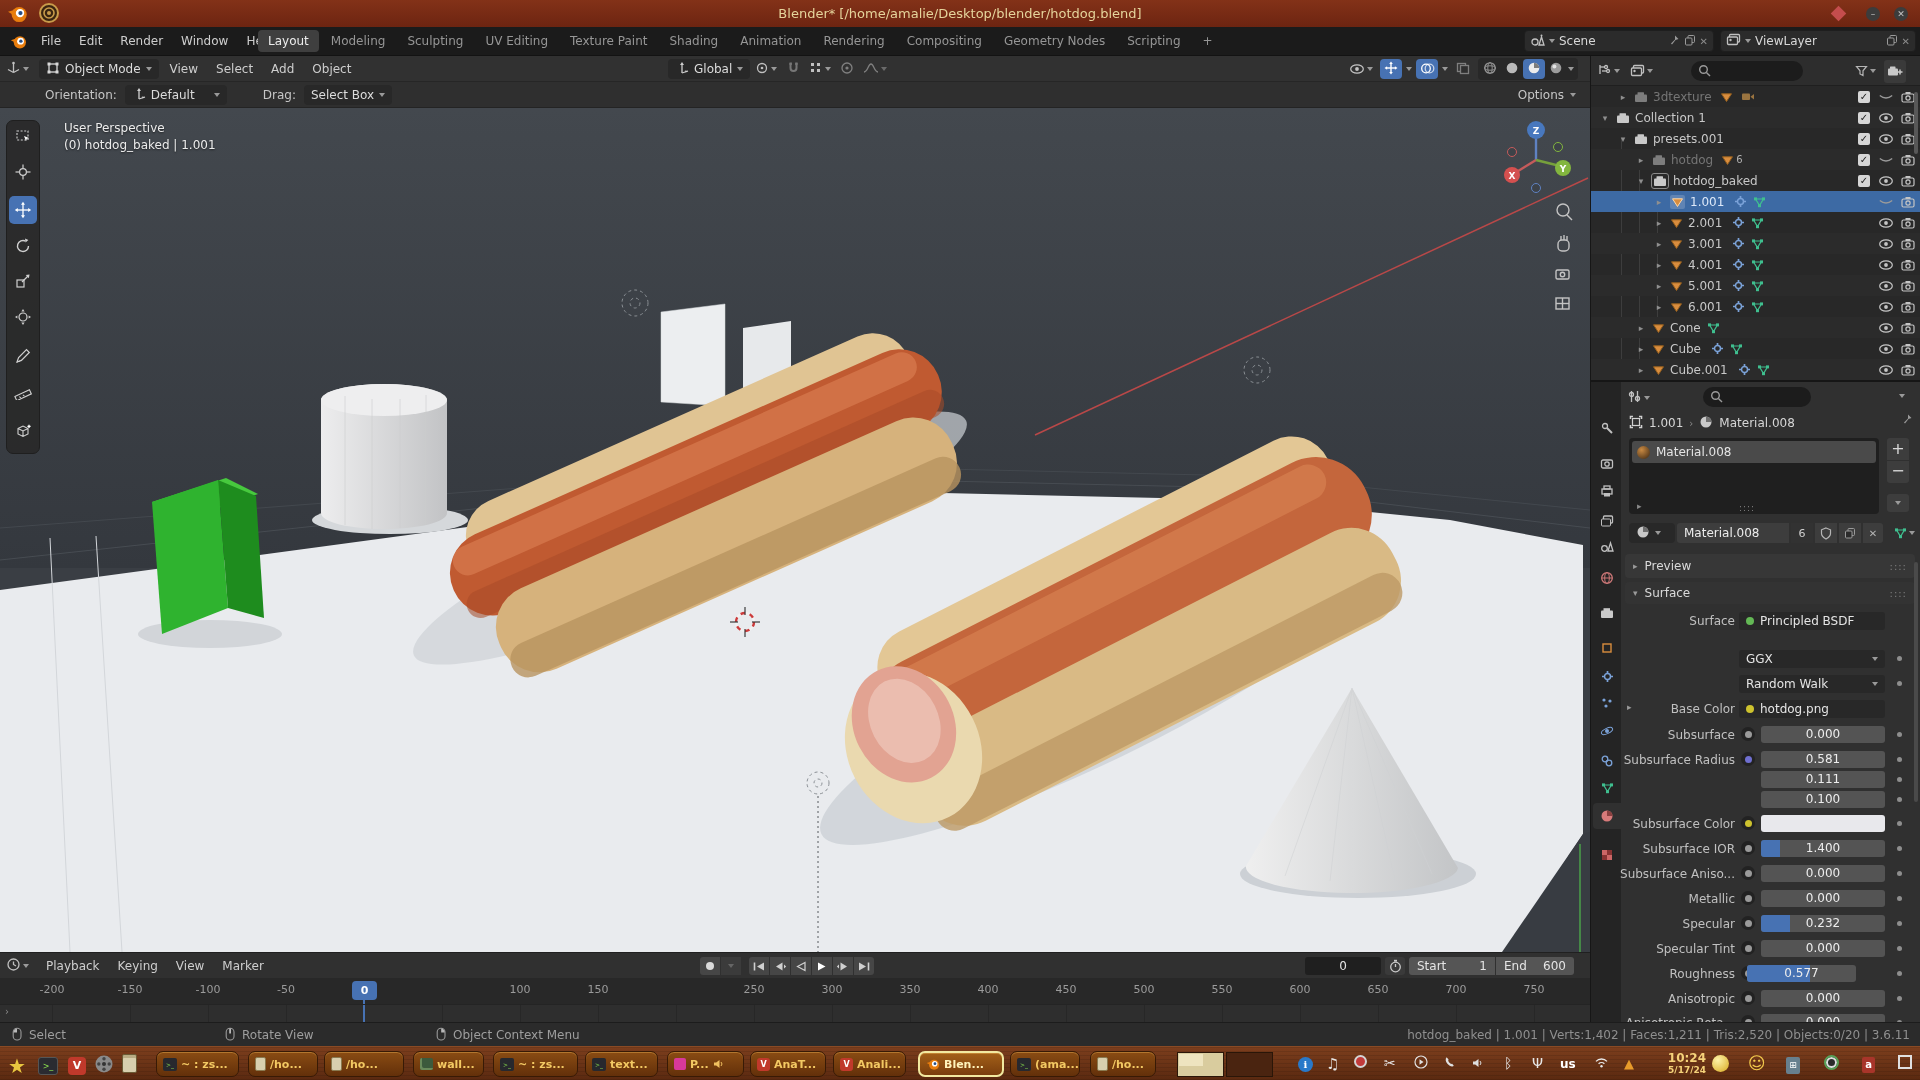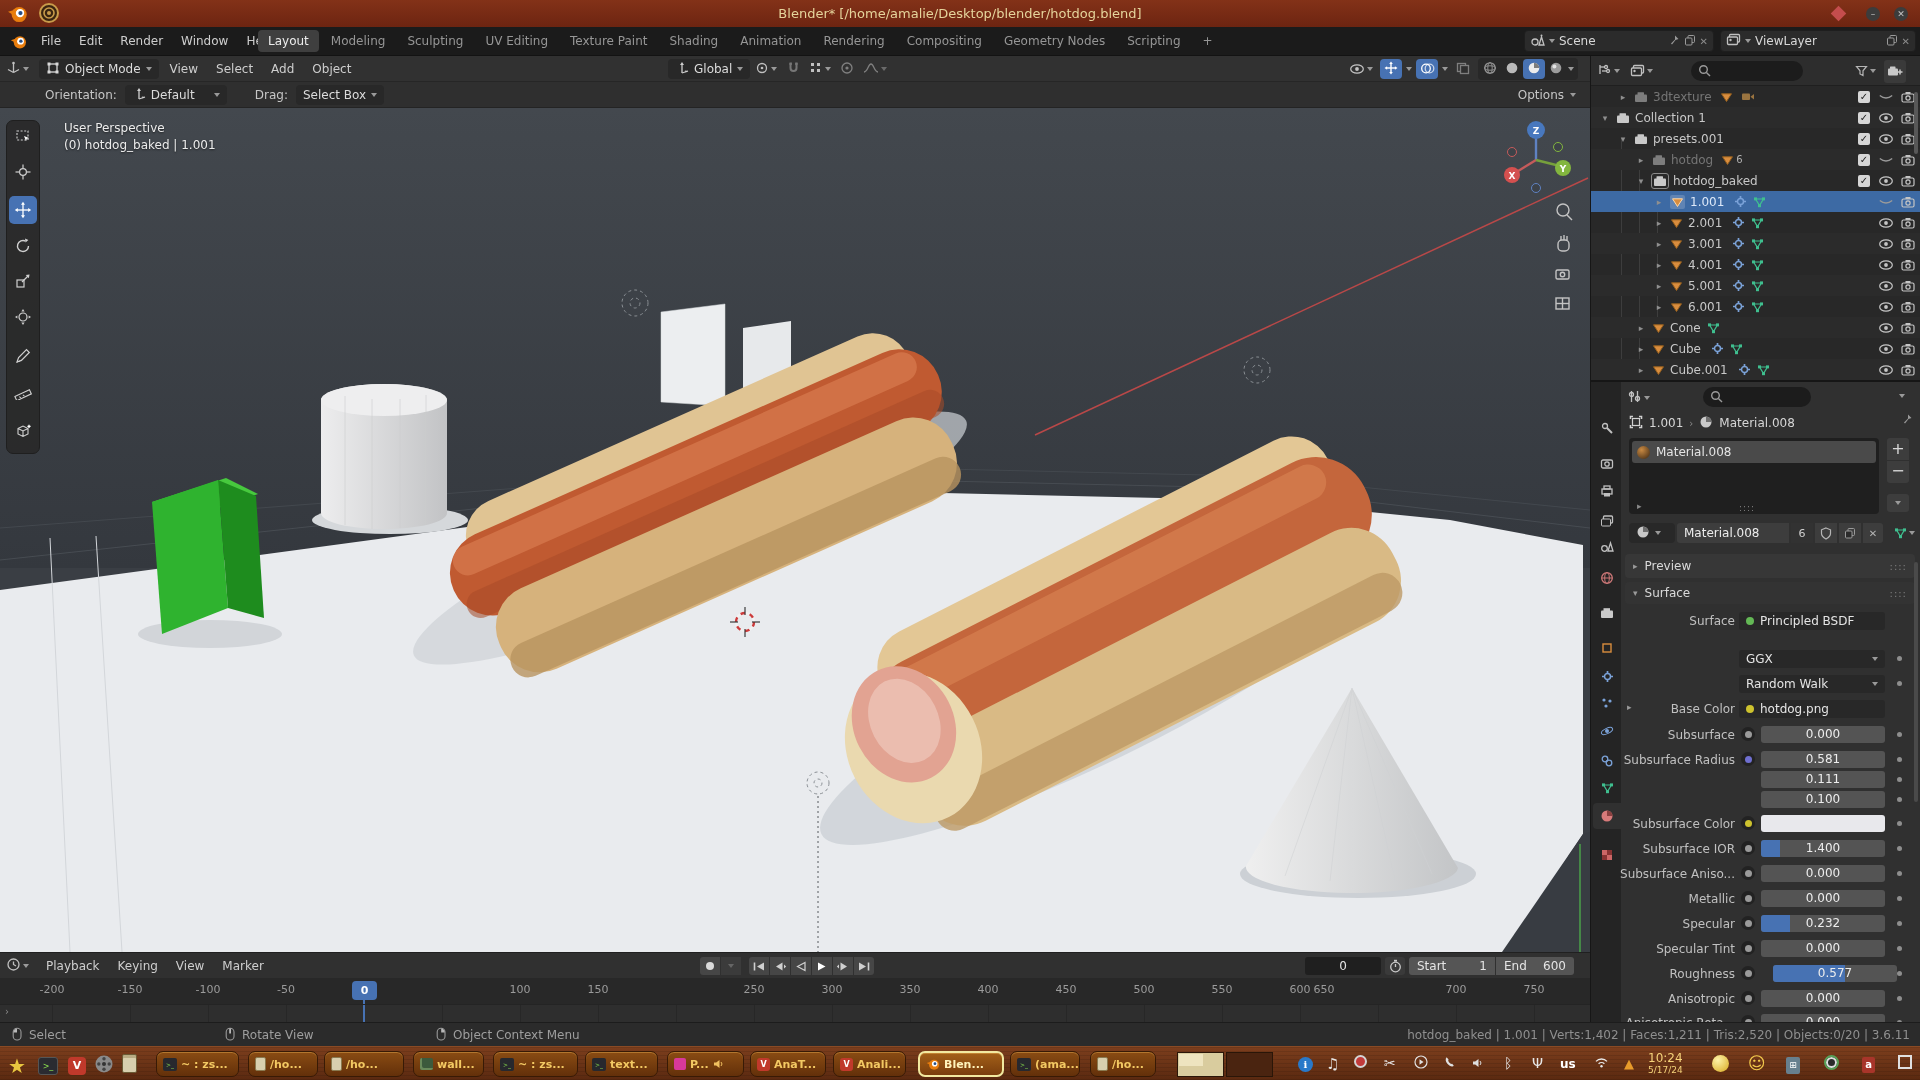--- a/index.html
+++ b/index.html
@@ -375,21 +375,21 @@
               <g stroke="#cfcfcf" stroke-width="1.3" fill="none">
                 <line x1="7" y1="12" x2="7" y2="3"></line>
                 <line x1="7" y1="12" x2="13" y2="10"></line>
               </g>
               <path d="M7,1 l2,3 h-4 z" fill="#cfcfcf"></path>
               <path d="M13,10 l-3.2,-0.4 1,2 z" fill="#cfcfcf"></path>
             </svg></span>
           <span class="flex1">Default</span>
           <span class="chev"></span>
       </div>
-      <span class="label12" style="margin-left:20px">Drag:</span>
+      <span class="label12" style="margin-left:28px">Drag:</span>
       <div class="dd">
         <span>Select Box</span>
           <span class="chev"></span>
       </div>
     </div>
     <div class="hgroup abs" style="right:14px;gap:6px">
       <span class="label12">Options</span>
         <span class="chev"></span>
     </div>
   </div>
@@ -1451,21 +1451,21 @@
         <div class="prop-label" style="left:4px;top:560px">Specular Tint</div>
         <span class="ptoggle" style="left:150px;top:559px">
           <i style="background:#9a9a9a"></i>
         </span>
         <div class="pfield" style="left:170px;top:558px;width:124px"><span class="pval">0.000</span></div>
         <span class="pdecor" style="left:306px;top:564px"></span>
         <div class="prop-label" style="left:4px;top:585px">Roughness</div>
         <span class="ptoggle" style="left:150px;top:584px">
           <i style="background:#9a9a9a"></i>
         </span>
-        <div class="pfield" style="left:182px;top:583px;width:124px"><span class="pfill" style="width:57.99999999999999%"></span><span class="pval">0.577</span></div>
+        <div class="pfield" style="left:156px;top:583px;width:109px"><span class="pfill" style="width:57.99999999999999%"></span><span class="pval">0.577</span></div>
         <span class="pdecor" style="left:306px;top:589px"></span>
         <div class="prop-label" style="left:4px;top:610px">Anisotropic</div>
         <span class="ptoggle" style="left:150px;top:609px">
           <i style="background:#9a9a9a"></i>
         </span>
         <div class="pfield" style="left:170px;top:608px;width:124px"><span class="pval">0.000</span></div>
         <span class="pdecor" style="left:306px;top:614px"></span>
         <div class="prop-label" style="left:4px;top:634px">Anisotropic Rota...</div>
         <span class="ptoggle" style="left:150px;top:633px">
           <i style="background:#9a9a9a"></i>
@@ -1565,21 +1565,21 @@
         <span class="tick" style="left: 598px;">150</span>
         <span class="tick" style="left: 676px; margin-top: 48px;">200</span>
         <span class="tick" style="left: 754px;">250</span>
         <span class="tick" style="left: 832px;">300</span>
         <span class="tick" style="left: 910px;">350</span>
         <span class="tick" style="left: 988px;">400</span>
         <span class="tick" style="left: 1066px;">450</span>
         <span class="tick" style="left: 1144px;">500</span>
         <span class="tick" style="left: 1222px;">550</span>
         <span class="tick" style="left: 1300px;">600</span>
-        <span class="tick" style="left: 1324px;">650</span>
+        <span class="tick" style="left: 1378px;">650</span>
         <span class="tick" style="left: 1456px;">700</span>
         <span class="tick" style="left: 1534px;">750</span>
       </div>
     <div class="abs" style="left:352px;top:3px;width:25px;height:19px;background:#4772b3;border-radius:4px;color:#fff;font-size:11px;font-weight:bold;text-align:center;line-height:19px">0</div>
     <div class="abs" style="left:363px;top:22px;width:2px;height:4px;background:#4772b3"></div>
   </div>
   <div id="timeline-strip" class="abs">
     <span class="abs" style="left:5px;top:1px;color:#8a8a8a;font-size:10px">›</span>
     <div id="strip-lines">
         <div style="position: absolute; left: 52px; top: 0px; width: 1px; height: 18px; background: rgb(39, 39, 39);"></div>
@@ -1760,21 +1760,21 @@
         <span class="tray" style="left: 1560px;"><span style="font-size:12px;font-weight:bold;color:#fff">us</span></span>
         <span class="tray" style="left: 1594px;"><svg width="15" height="11" viewBox="0 0 15 11">
             <g fill="none" stroke="#e8e8e8" stroke-width="1.3">
               <path d="M2,4.4 a7.5,7.5 0 0 1 11,0"></path>
               <path d="M4.6,6.8 a4.2,4.2 0 0 1 5.8,0"></path>
             </g>
             <circle cx="7.5" cy="9.2" r="1.2" fill="#e8e8e8"></circle>
           </svg></span>
         <span class="tray" style="left: 1624px;"><span style="color:#e89b2a;font-size:13px">▲</span></span>
       </div>
-    <div class="abs" style="left:1648px;top:4px;width:58px;text-align:left;color:#f5d27a;font-weight:normal">
+    <div class="abs" style="left:1648px;top:4px;width:58px;text-align:right;color:#f5d27a;font-weight:bold">
       <div style="font-size:12px">10:24</div>
       <div style="font-size:9px">5/17/24</div>
     </div>
     <div id="tb-extra">
         <span class="tray" style="left: 1712px;"><span style="display:inline-block;width:17px;height:17px;border-radius:50%;background:radial-gradient(circle at 35% 30%,#fdf3a8,#d8a91f)"></span></span>
         <span class="tray" style="left: 1748px;"><span style="color:#f2c94c;font-size:17px;line-height:17px">☺</span></span>
         <span class="tray" style="left: 1786px;"><span style="display:inline-block;width:14px;height:17px;background:#67808e;border-radius:2px;color:#fff;font-size:9px;text-align:center;line-height:17px">⊞</span></span>
         <span class="tray" style="left: 1824px;"><span style="display:inline-block;width:15px;height:15px;border-radius:50%;background:#2a2a2a;border:2px solid #58a058;box-shadow:inset 0 0 0 2px #ddd"></span></span>
         <span class="tray" style="left: 1862px;"><span style="display:inline-block;width:13px;height:16px;background:#a8352a;border-radius:2px;color:#fff;font-size:10px;font-weight:bold;text-align:center;line-height:16px">a</span></span>
         <span class="tray" style="left: 1898px;"><span style="display:inline-block;width:14px;height:14px;border:2px solid #e0e0e0"></span></span>

